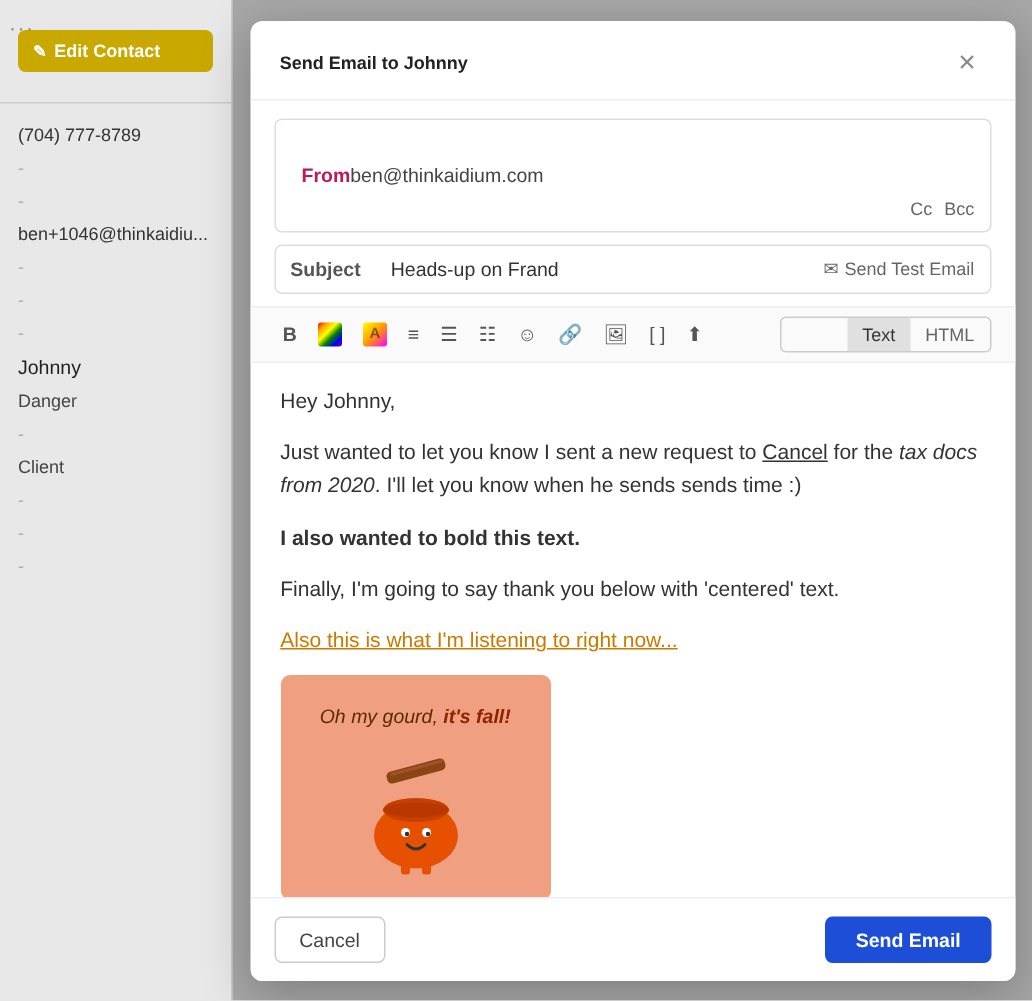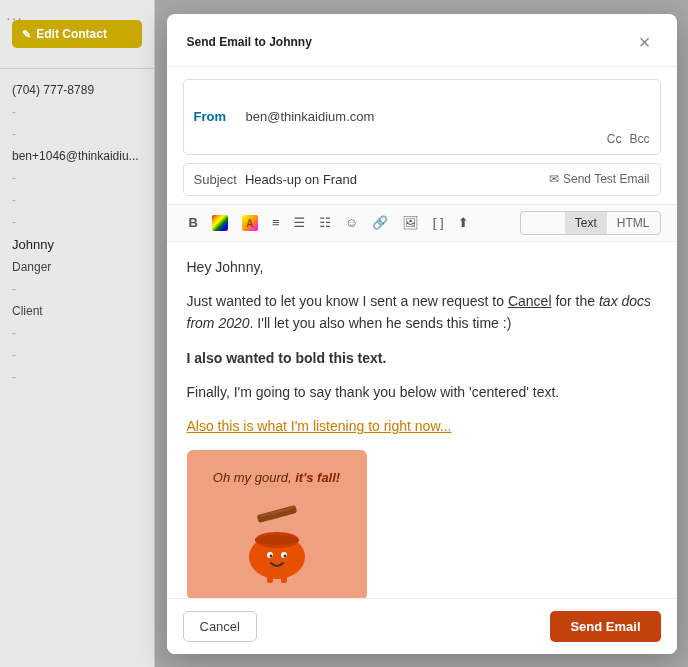--- a/index.html
+++ b/index.html
@@ -118,23 +118,24 @@
       display: flex;
       align-items: center;
       border: 1px solid #ddd;
       border-radius: 5px;
       padding: 8px 10px;
       margin-bottom: 8px;
     }
     .field-label {
       font-size: 13px;
       font-weight: 600;
-      color: #0369a1;
-      margin-right: 12px;
+      color: #be185d;
+      margin-right: 0;
       min-width: 40px;
+      text-align: right;
     }
     .field-value {
       font-size: 13px;
       color: #444;
       flex: 1;
     }
     .cc-bcc {
       display: flex;
       gap: 8px;
     }
@@ -150,23 +151,23 @@
     .subject-row {
       display: flex;
       align-items: center;
       border: 1px solid #ddd;
       border-radius: 5px;
       padding: 8px 10px;
       margin-bottom: 8px;
     }
     .subject-label {
       font-size: 13px;
-      font-weight: 400;
+      font-weight: 700;
       color: #555;
-      margin-right: 8px;
+      margin-right: 20px;
     }
     .subject-value {
       font-size: 13px;
       color: #333;
       flex: 1;
     }
     .send-test-btn {
       display: flex;
       align-items: center;
       gap: 4px;
@@ -313,21 +314,21 @@
     .cancel-btn {
       background: #fff;
       border: 1px solid #ccc;
       border-radius: 5px;
       padding: 7px 16px;
       font-size: 13px;
       color: #444;
       cursor: pointer;
     }
     .send-email-btn {
-      background: #c2410c;
+      background: #1d4ed8;
       border: none;
       border-radius: 5px;
       padding: 8px 20px;
       font-size: 13px;
       font-weight: 600;
       color: #fff;
       cursor: pointer;
     }
 
     
@@ -438,21 +439,21 @@
           </button>
           <div class="view-toggle">
             <button class="view-btn active">Text</button>
             <button class="view-btn">HTML</button>
           </div>
         </div>
 
         <div class="email-body">
           <p class="greeting">Hey Johnny,</p>
           <p>
-            <span>Just wanted to let you know I sent a new request to </span><span class="underline-text">Cancel</span><span> for the </span><span class="italic-text">tax docs from 2020</span><span>. I'll let you also when he sends this time :)</span>
+            <span>Just wanted to let you know I sent a new request to </span><span class="underline-text">Cancel</span><span> for the </span><span class="italic-text">tax docs from 2020</span><span>. I'll let you know when he sends sends time :)</span>
           </p>
           <p>
             <span class="bold-text">I also wanted to bold this text.</span>
           </p>
           <p>Finally, I'm going to say thank you below with 'centered' text.</p>
           <p>
             <span class="link-text">Also this is what I'm listening to right now...</span>
           </p>
           <div class="inline-image">
             <div class="gourd-text">

